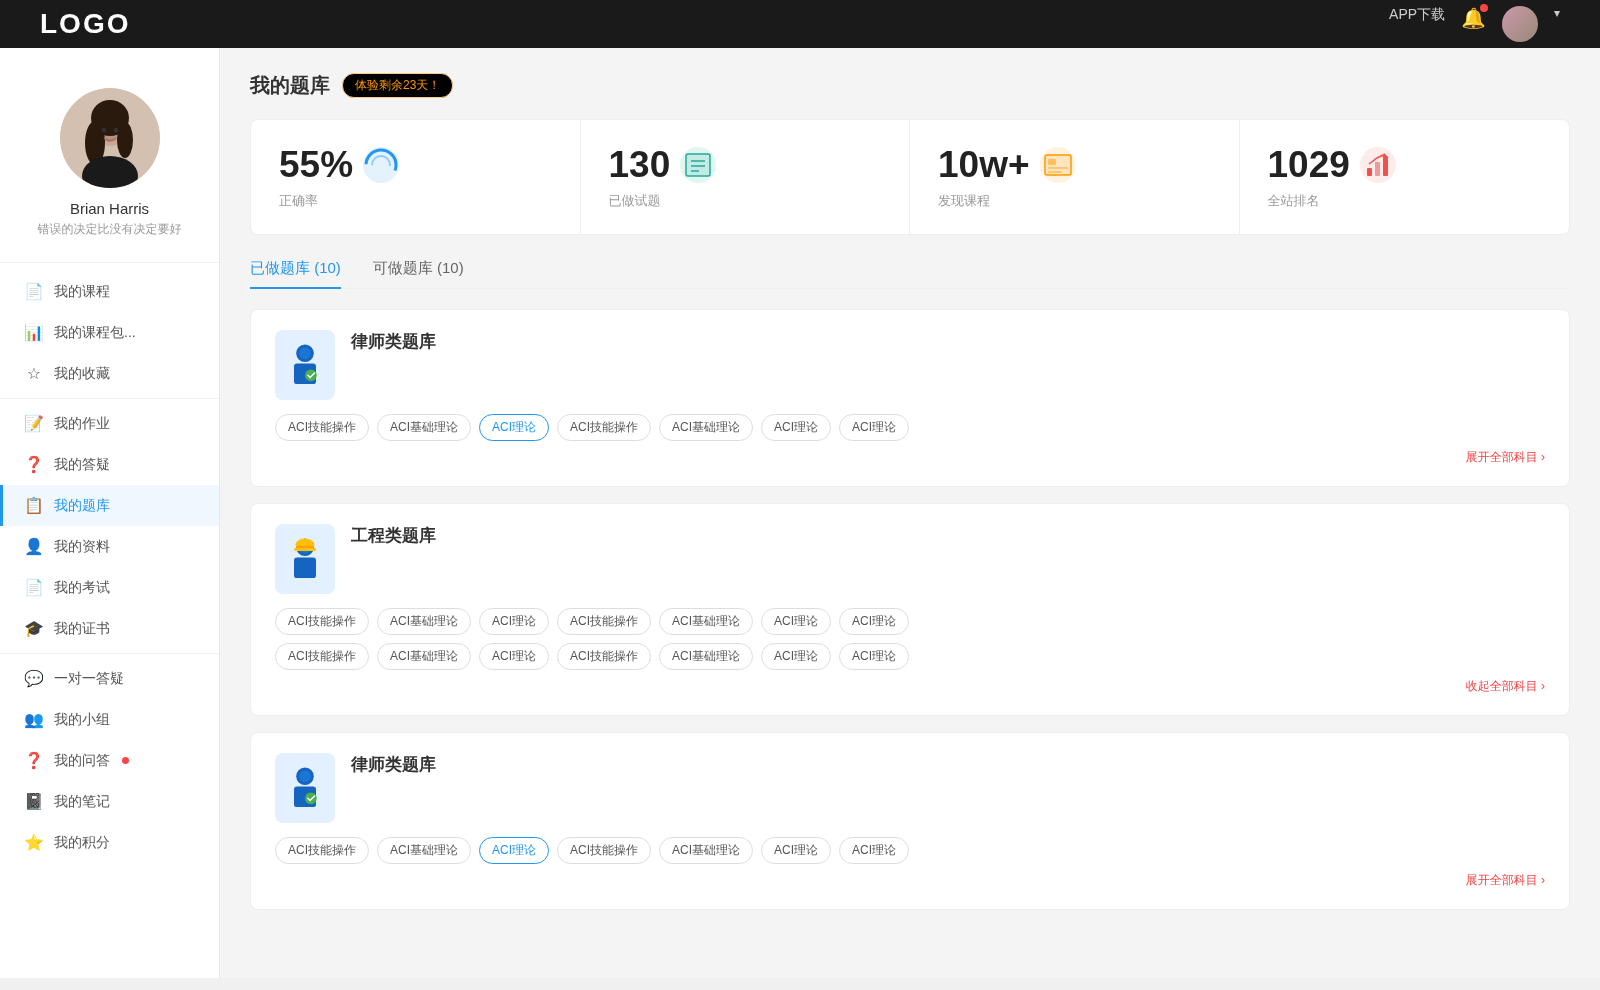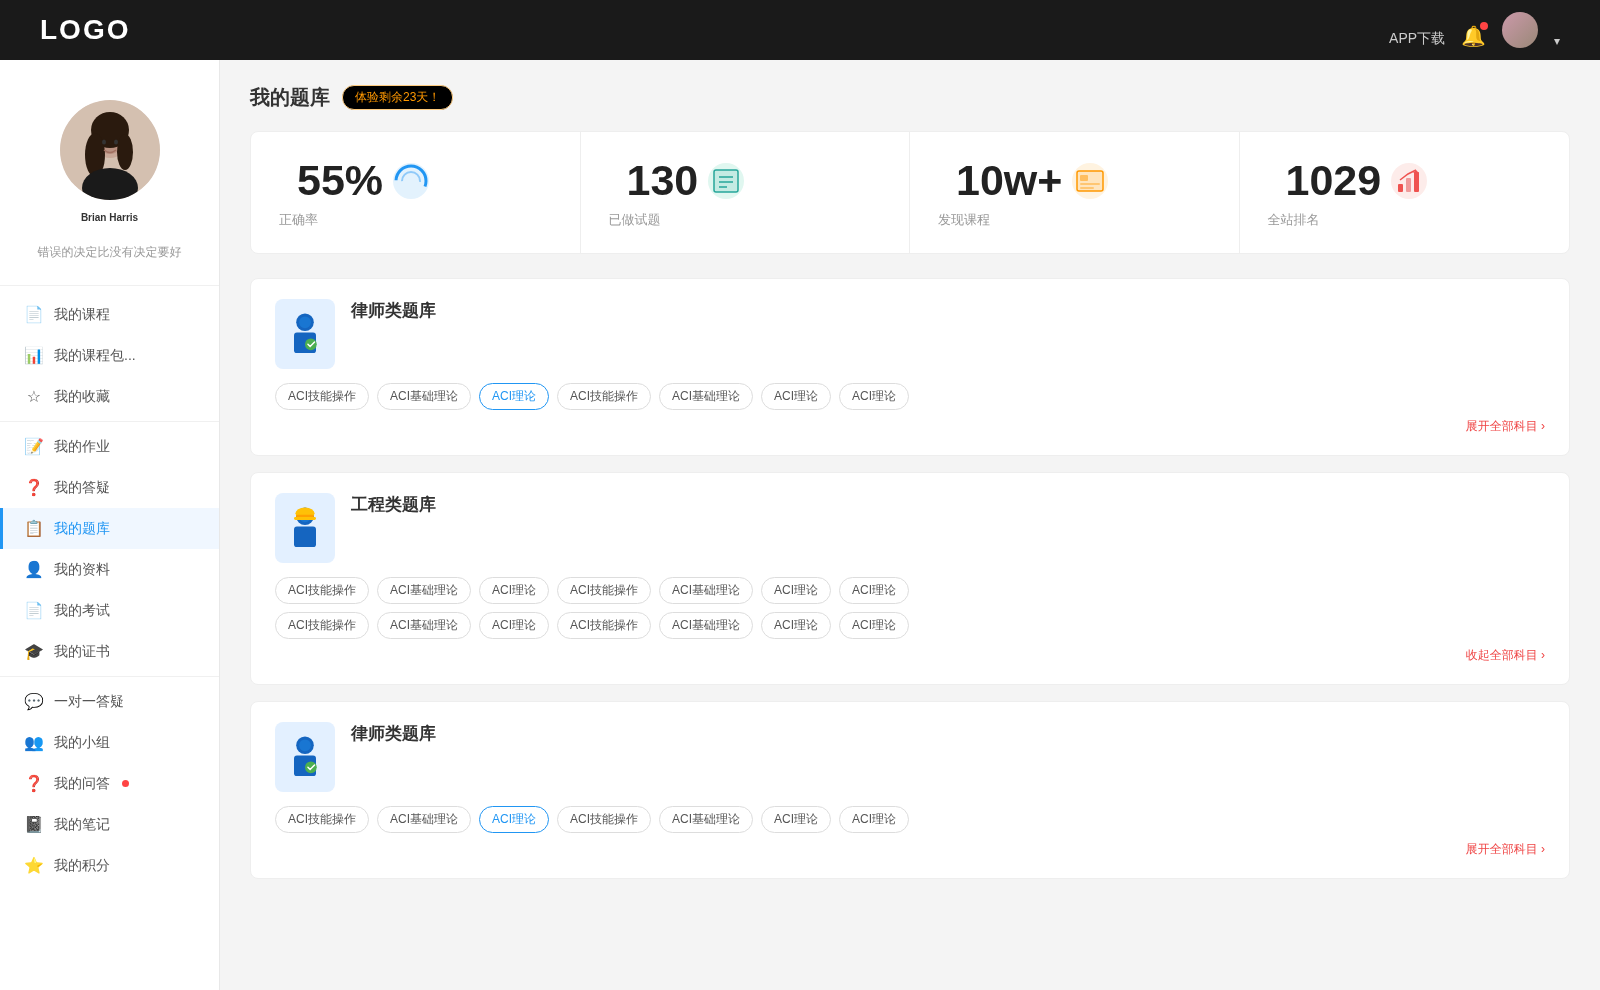--- a/index.html
+++ b/index.html
@@ -1,41 +1,41 @@
 <!DOCTYPE html>
 <html><head>
   <meta charset="utf-8">
   <style>
     * { box-sizing: border-box; margin: 0; padding: 0; }
     body { font-family: -apple-system, BlinkMacSystemFont, "PingFang SC", "Microsoft YaHei", sans-serif; background: #f0f0f0; }
 
     
-    .nav { background: #1a1a1a; height: 60px; display: flex; align-items: center; padding: 0 40px; gap: 40px; }
+    .nav { background: #1a1a1a; height: 48px; display: flex; align-items: center; padding: 0 40px; gap: 40px; }
     .nav-logo { color: #fff; font-size: 28px; font-weight: bold; letter-spacing: 2px; min-width: 80px; }
     .nav-links { display: flex; gap: 32px; flex: 1; }
     .nav-link { color: #ccc; font-size: 15px; cursor: pointer; position: relative; padding-bottom: 4px; }
     .nav-link.active { color: #fff; }
     .nav-link.active::after { content: ''; position: absolute; bottom: -10px; left: 0; right: 0; height: 2px; background: #2196F3; }
     .nav-more { color: #ccc; font-size: 18px; cursor: pointer; }
-    .nav-right { display: flex; align-items: flex-end; gap: 16px; margin-left: auto; }
+    .nav-right { display: flex; align-items: flex-start; gap: 16px; margin-left: auto; }
     .nav-app-btn { color: #ccc; font-size: 14px; cursor: pointer; }
     .nav-bell { color: #ccc; font-size: 20px; position: relative; cursor: pointer; }
     .nav-bell-dot { position: absolute; top: -2px; right: -2px; width: 8px; height: 8px; background: #f44; border-radius: 50%; }
     .nav-avatar { width: 36px; height: 36px; border-radius: 50%; background: #888; overflow: hidden; cursor: pointer; }
     .nav-avatar-img { width: 100%; height: 100%; background: linear-gradient(135deg, #c9a, #987); }
     .nav-chevron { color: #ccc; font-size: 12px; cursor: pointer; }
 
     
     .layout { display: flex; min-height: 930px; background: #f0f0f0; }
 
     
     .sidebar { width: 220px; background: #fff; flex-shrink: 0; padding-top: 20px; border-right: 1px solid #e8e8e8; }
     .profile { display: flex; flex-direction: column; align-items: center; padding: 20px 0 24px; border-bottom: 1px solid #f0f0f0; }
     .avatar-wrap { width: 100px; height: 100px; border-radius: 50%; overflow: hidden; background: #e0d0c8; margin-bottom: 12px; }
-    .user-name { font-size: 10px; font-weight: 700; color: #333; margin-bottom: 21px; }
+    .user-name { font-size: 15px; font-weight: 400; color: #333; margin-bottom: 4px; }
     .user-motto { font-size: 12px; color: #999; }
     .sidebar-menu { padding: 8px 0; }
     .sidebar-item { display: flex; align-items: center; padding: 11px 24px; cursor: pointer; gap: 10px; position: relative; font-size: 14px; color: #555; }
     .sidebar-item.active { color: #2196F3; background: #f0f7ff; }
     .sidebar-item.active::before { content: ''; position: absolute; left: 0; top: 0; bottom: 0; width: 3px; background: #2196F3; }
     .sidebar-icon { font-size: 16px; width: 20px; text-align: center; color: inherit; }
     .sidebar-divider { height: 1px; background: #f0f0f0; margin: 4px 0; }
     .red-dot { width: 7px; height: 7px; background: #f44; border-radius: 50%; margin-left: 2px; display: inline-block; }
 
     
@@ -44,21 +44,21 @@
     
     .main-header { display: flex; align-items: center; gap: 12px; margin-bottom: 20px; }
     .main-title { font-size: 20px; font-weight: 600; color: #333; }
     .trial-badge { background: #000000; color: #ff9800; border: 1px solid #ffcc80; border-radius: 12px; padding: 3px 12px; font-size: 12px; }
 
     
     .stats-grid { display: grid; grid-template-columns: repeat(4, 1fr); gap: 0; background: #fff; border-radius: 8px; overflow: hidden; margin-bottom: 24px; border: 1px solid #eee; }
     .stat-item { padding: 24px 28px; display: flex; flex-direction: column; gap: 4px; border-right: 1px solid #eee; }
     .stat-item:last-child { border-right: none; }
     .stat-top { display: flex; align-items: center; gap: 10px; }
-    .stat-value { font-size: 43px; font-weight: 700; color: #222; margin-left: 18px; }
+    .stat-value { font-size: 37px; font-weight: 700; color: #222; }
     .stat-icon { width: 36px; height: 36px; border-radius: 50%; display: flex; align-items: center; justify-content: center; font-size: 18px; }
     .stat-icon-blue { background: #e3f2fd; }
     .stat-icon-teal { background: #e0f7f0; }
     .stat-icon-orange { background: #fff3e0; }
     .stat-icon-red { background: #fdecea; }
     .stat-label { font-size: 13px; color: #999; margin-top: 2px; }
 
     
     .tabs { display: flex; gap: 32px; margin-bottom: 20px; border-bottom: 1px solid #eee; }
     .tab { font-size: 15px; color: #666; padding-bottom: 10px; cursor: pointer; position: relative; }
@@ -246,20 +246,24 @@
               <rect x="20" y="6" width="5" height="20" rx="1" fill="#ef5350"></rect>
               <polyline points="6,14 14,8 22,4" stroke="#ef5350" stroke-width="1.5" fill="none"></polyline>
               <polygon points="22,4 19,7 25,7" fill="#ef5350"></polygon>
             </svg>
           </div>
         </div>
         <div class="stat-label">全站排名</div>
       </div>
     </div>
 
+    <div class="tabs">
+      <span class="tab active">已做题库 (10)</span>
+      <span class="tab">可做题库 (10)</span>
+    </div>
 
     <div class="bank-list">
 
       <div class="bank-card">
         <div class="bank-card-header">
           <div class="bank-icon">
             <svg width="50" height="60" viewBox="0 0 50 60" xmlns="http://www.w3.org/2000/svg">
               <circle cx="25" cy="14" r="12" fill="#1565c0"></circle>
               <rect x="10" y="28" width="30" height="28" rx="4" fill="#1565c0"></rect>
               <circle cx="25" cy="14" r="8" fill="#1976d2"></circle>

